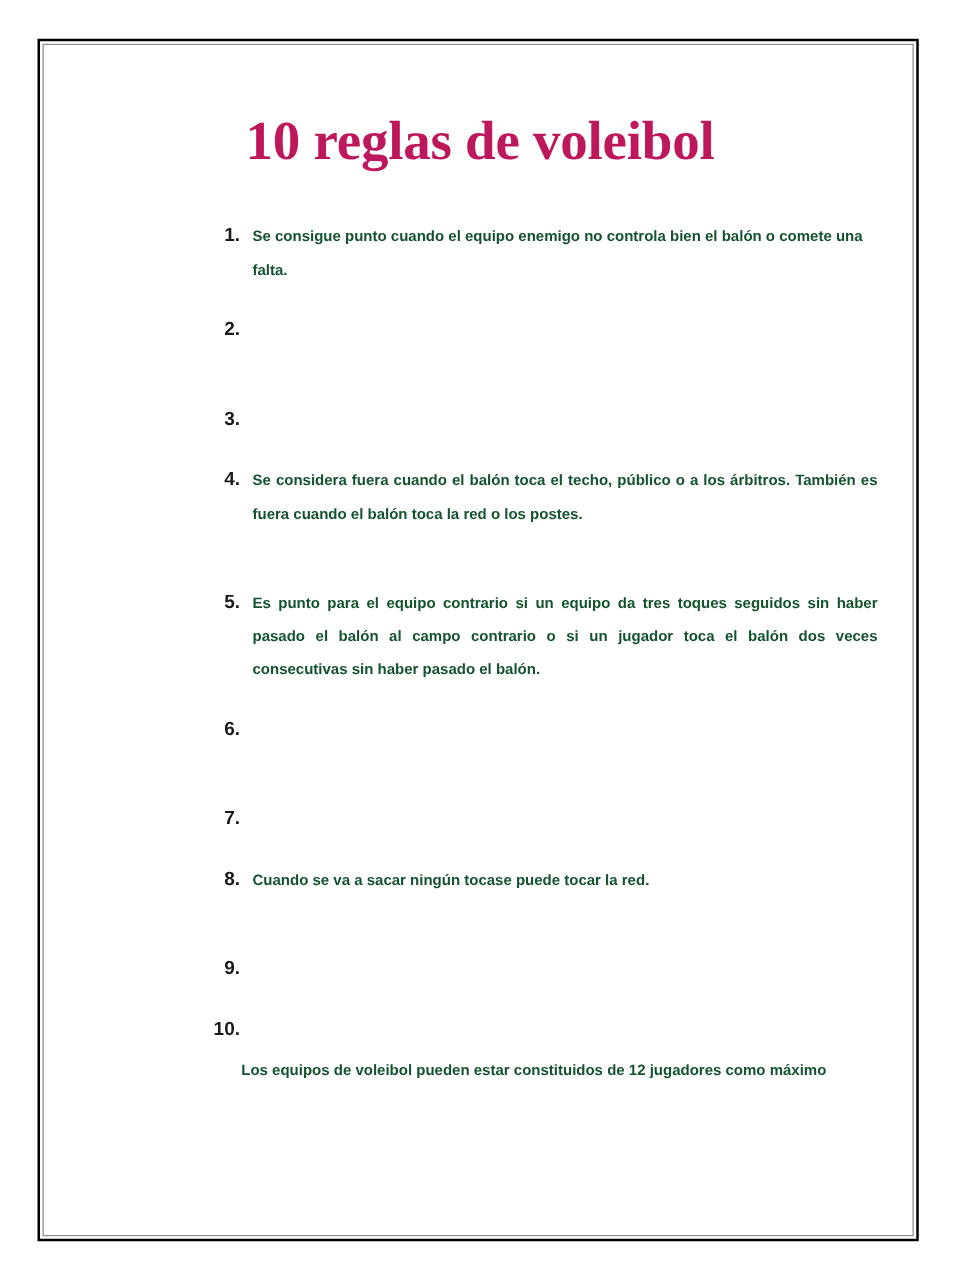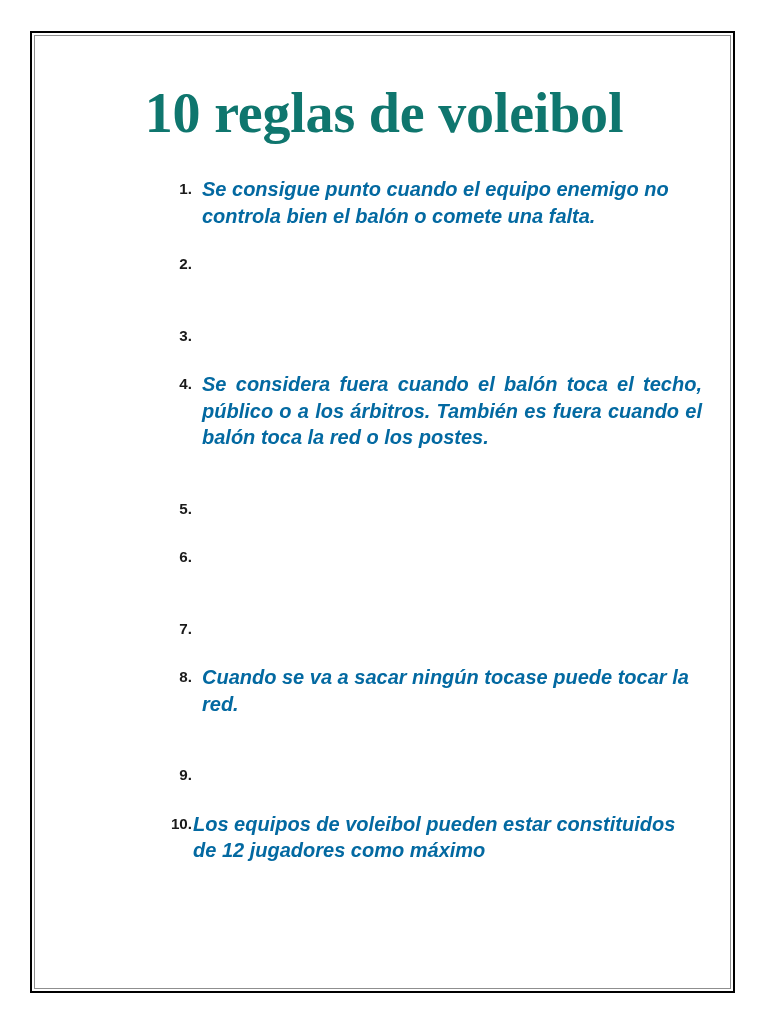--- a/index.html
+++ b/index.html
@@ -53,24 +53,24 @@
   }
 
   .doc-title {
     position: absolute;
     left: 106px;
     top: 79px;
     width: 556px;
     margin: 0;
     font-family: "Liberation Serif", serif;
     font-weight: 700;
-    font-size: 56px;
+    font-size: 44px;
     line-height: 68px;
     letter-spacing: -0.2px;
-    color: #0f766e;
+    color: #be185d;
     text-align: center;
     white-space: nowrap;
   }
 
   .rules-list {
     position: absolute;
     left: 0;
     top: 160px;
     width: 768px;
   }
@@ -98,39 +98,39 @@
     font-size: 15.2px;
     line-height: 26.5px;
     color: #1a1a1a;
   }
 
   .rule-text {
     flex: 1 1 auto;
     padding-left: 10px;
     font-family: "Liberation Sans", sans-serif;
     font-weight: 700;
-    font-size: 20px;
+    font-size: 12px;
     line-height: 26.5px;
-    color: #0369a1;
+    color: #14532d;
     text-align: left;
     hyphens: none;
-    font-style: italic;
   }
 
   .rule-text.justified {
     text-align: justify;
     text-align-last: left;
   }
 
   
   .rule-item.wide-number .rule-number {
     width: 24px;
   }
   .rule-item.wide-number .rule-text {
     padding-left: 1px;
+    margin-top: 32px;
   }
 </style>
 </head>
 <body>
 
 <div class="page">
 
   <div class="page-border-outer"></div>
   <div class="page-border-inner"></div>
 
@@ -148,20 +148,21 @@
         </li>
         <li class="rule-item">
           <span class="rule-number">3.</span>
         </li>
         <li class="rule-item extra-gap">
           <span class="rule-number">4.</span>
           <span class="rule-text justified">Se considera fuera cuando el balón toca el techo, público o a los árbitros. También es fuera cuando el balón toca la red o los postes.</span>
         </li>
         <li class="rule-item">
           <span class="rule-number">5.</span>
+          <span class="rule-text justified">Es punto para el equipo contrario si un equipo da tres toques seguidos sin haber pasado el balón al campo contrario o si un jugador toca el balón dos veces consecutivas sin haber pasado el balón.</span>
         </li>
         <li class="rule-item extra-gap">
           <span class="rule-number">6.</span>
         </li>
         <li class="rule-item">
           <span class="rule-number">7.</span>
         </li>
         <li class="rule-item extra-gap">
           <span class="rule-number">8.</span>
           <span class="rule-text">Cuando se va a sacar ningún tocase puede tocar la red.</span>

